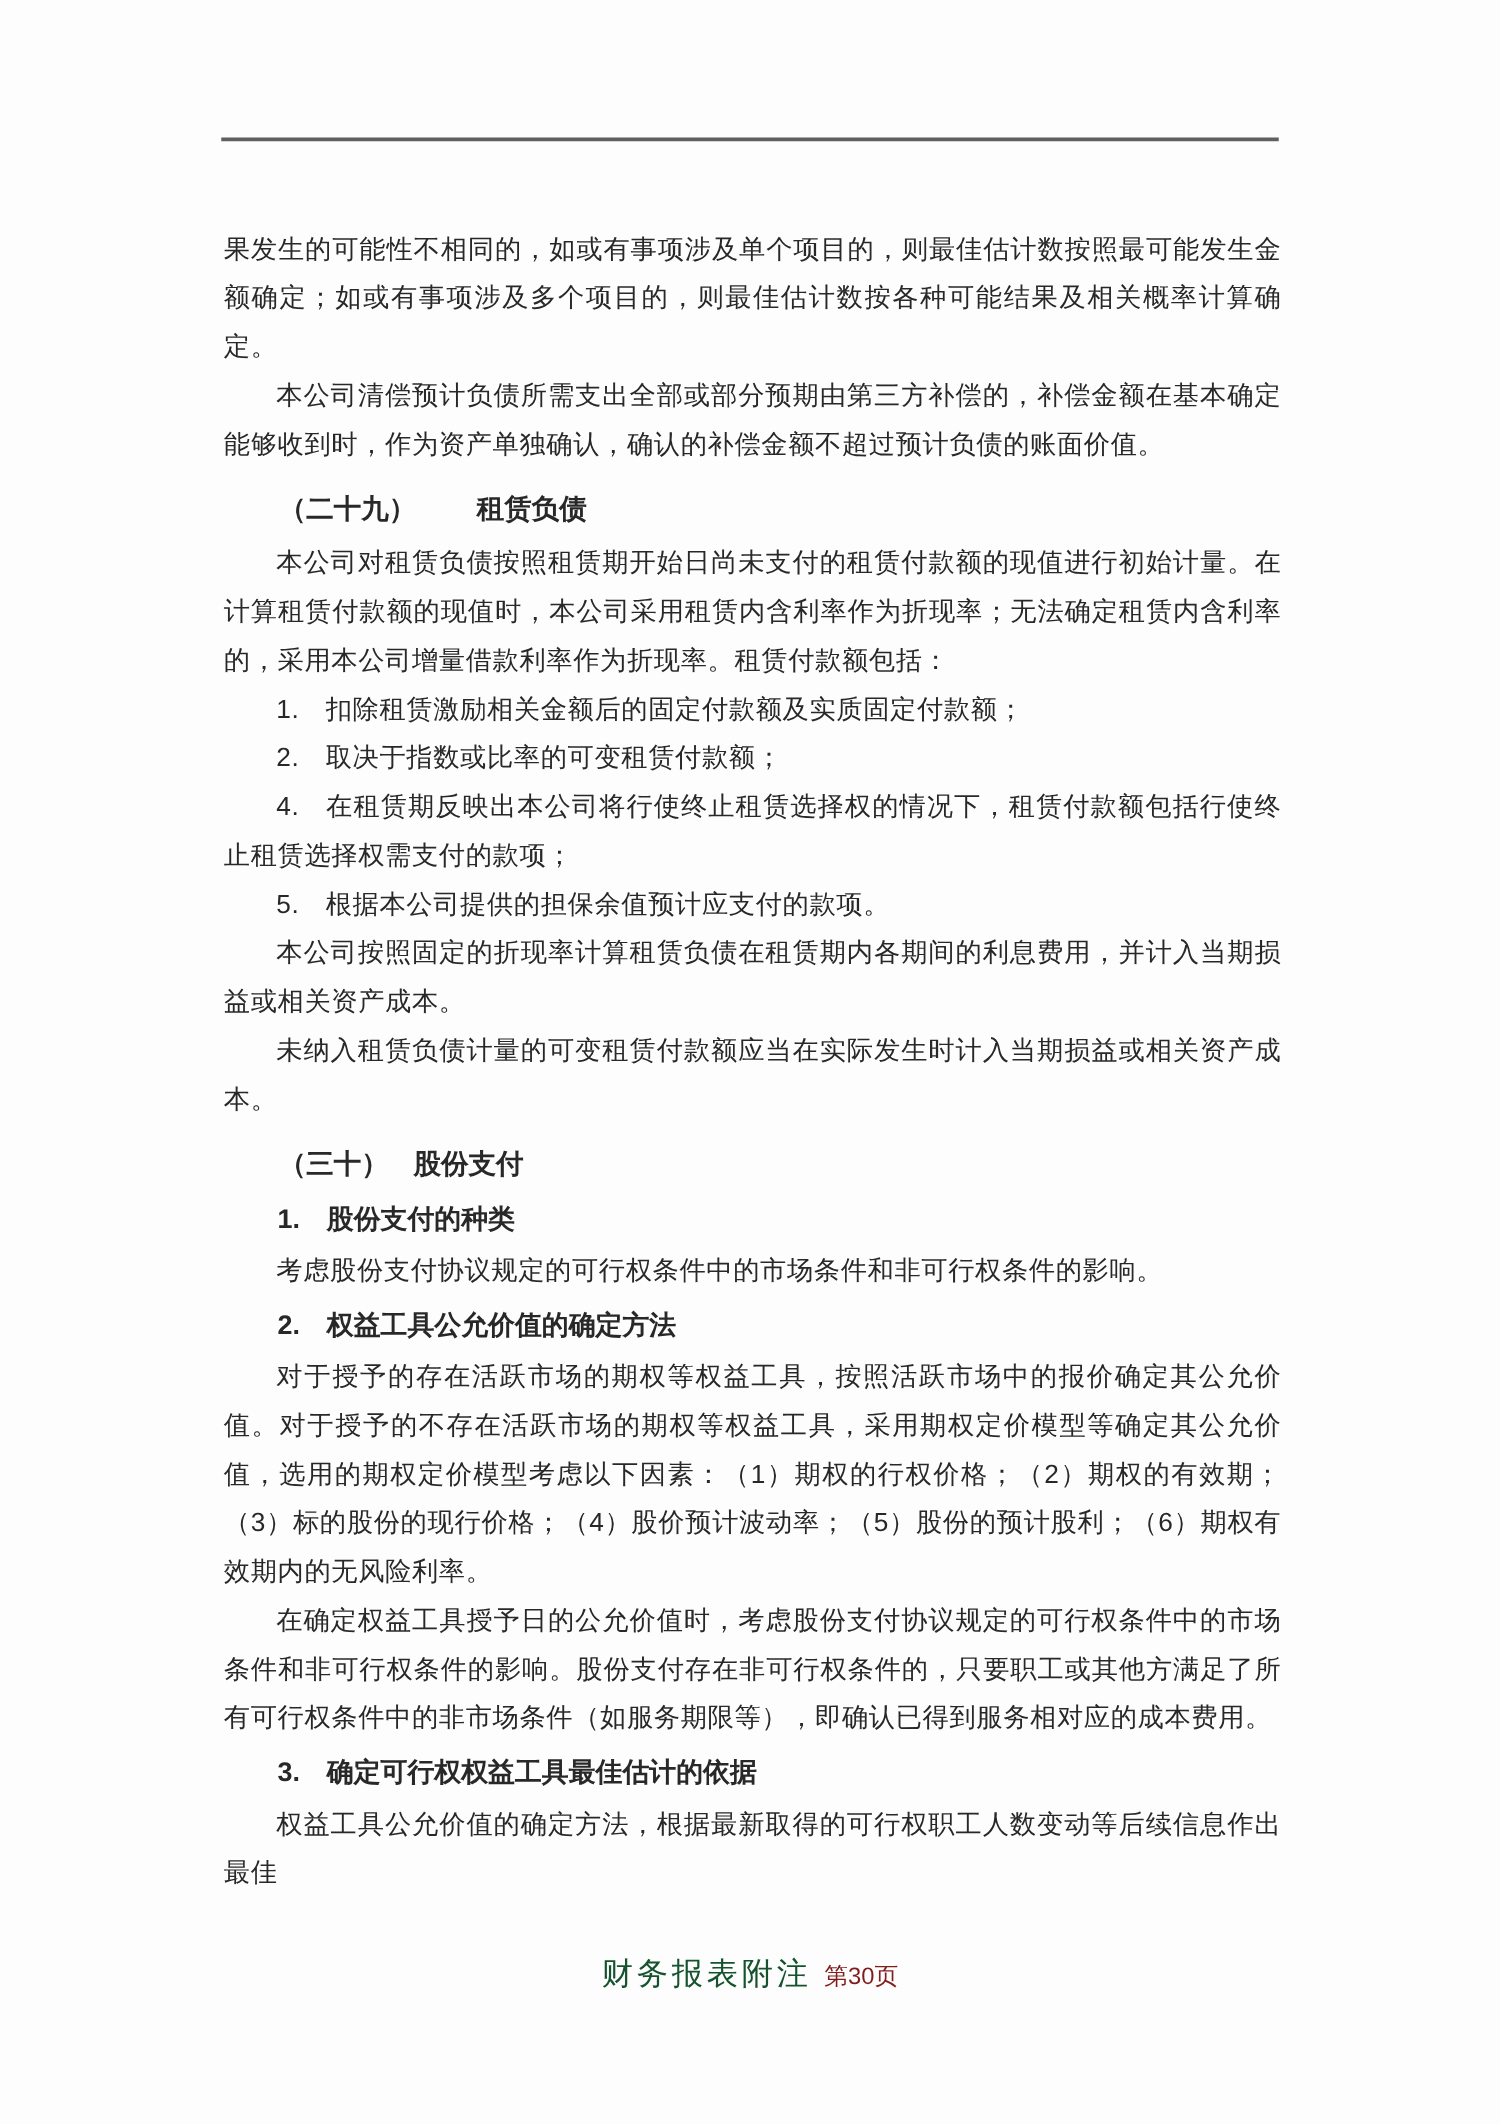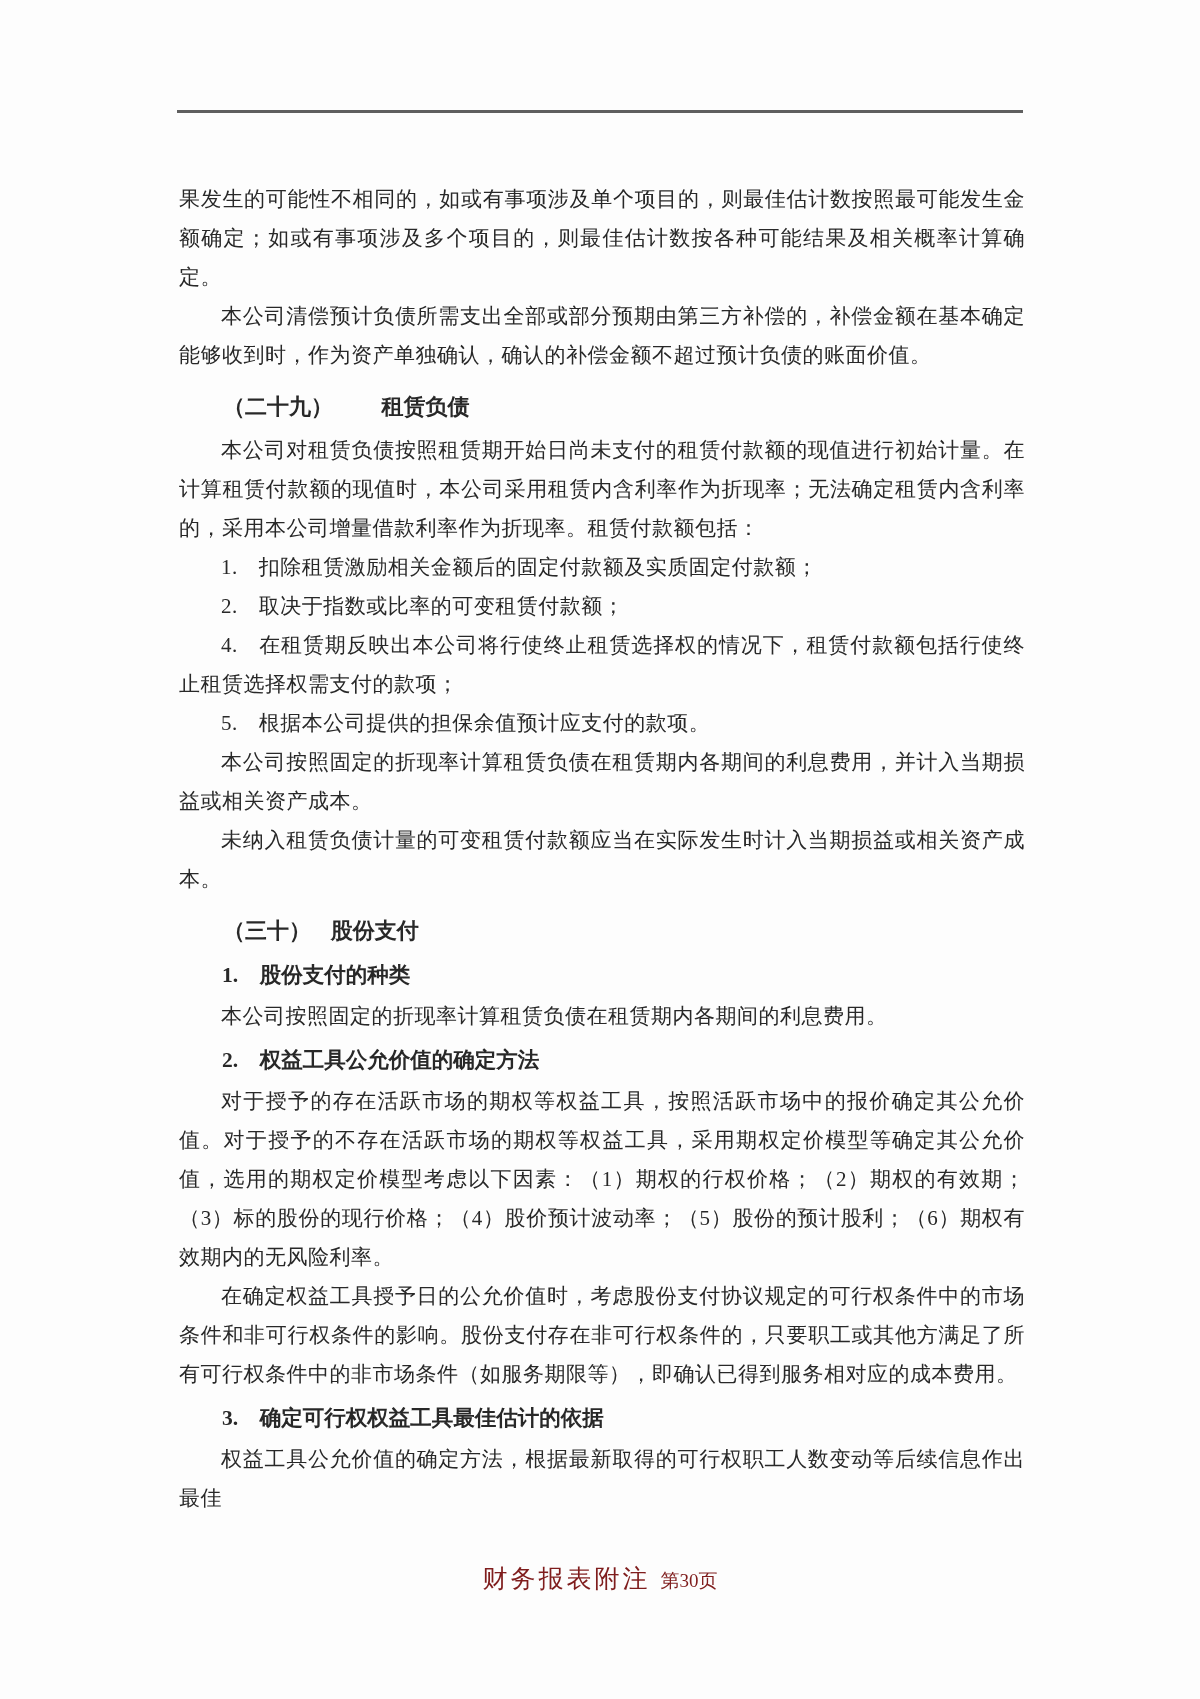--- a/index.html
+++ b/index.html
@@ -6,21 +6,21 @@
     margin: 0;
     padding: 0;
     background: #e8e8e8;
   }
   .page {
     position: relative;
     width: 1200px;
     height: 1699px;
     margin: 0 auto;
     background: #fdfdfd;
-    font-family: Liberation Serif, serif;
+    font-family: Liberation Sans, sans-serif;
     color: #282828;
     overflow: hidden;
   }
   .header-rule {
     position: absolute;
     left: 177px;
     top: 110px;
     width: 846px;
     height: 0;
     border-top: 3px solid #5f5f5f;
@@ -60,21 +60,21 @@
   .footer {
     position: absolute;
     left: 0;
     top: 1562px;
     width: 100%;
     text-align: center;
     white-space: nowrap;
   }
   .footer .doc-title {
     font-size: 25px;
-    color: #7f1d1d;
+    color: #14532d;
     letter-spacing: 3px;
   }
   .footer .page-label {
     font-size: 19px;
     color: #7f1d1d;
     margin-left: 10px;
   }
 </style>
 </head>
 <body>
@@ -103,21 +103,21 @@
     <p class="para indent"><span class="item-num">5.</span><span>根据本公司提供的担保余值预计应支付的款项。</span></p>
 
     <p class="para indent">本公司按照固定的折现率计算租赁负债在租赁期内各期间的利息费用，并计入当期损益或相关资产成本。</p>
 
     <p class="para indent">未纳入租赁负债计量的可变租赁付款额应当在实际发生时计入当期损益或相关资产成本。</p>
 
     <p class="h-sec"><span>（三十）</span><span class="sec-title-gap">股份支付</span></p>
 
     <p class="h-sub"><span>1.</span><span class="sub-title">股份支付的种类</span></p>
 
-    <p class="para indent">本公司按照固定的折现率计算租赁负债在租赁期内各期间的利息费用。</p>
+    <p class="para indent">考虑股份支付协议规定的可行权条件中的市场条件和非可行权条件的影响。</p>
 
     <p class="h-sub"><span>2.</span><span class="sub-title">权益工具公允价值的确定方法</span></p>
 
     <p class="para indent">对于授予的存在活跃市场的期权等权益工具，按照活跃市场中的报价确定其公允价值。对于授予的不存在活跃市场的期权等权益工具，采用期权定价模型等确定其公允价值，选用的期权定价模型考虑以下因素：（1）期权的行权价格；（2）期权的有效期；（3）标的股份的现行价格；（4）股价预计波动率；（5）股份的预计股利；（6）期权有效期内的无风险利率。</p>
 
     <p class="para indent">在确定权益工具授予日的公允价值时，考虑股份支付协议规定的可行权条件中的市场条件和非可行权条件的影响。股份支付存在非可行权条件的，只要职工或其他方满足了所有可行权条件中的非市场条件（如服务期限等），即确认已得到服务相对应的成本费用。</p>
 
     <p class="h-sub"><span>3.</span><span class="sub-title">确定可行权权益工具最佳估计的依据</span></p>
 
     <p class="para indent">权益工具公允价值的确定方法，根据最新取得的可行权职工人数变动等后续信息作出最佳</p>

